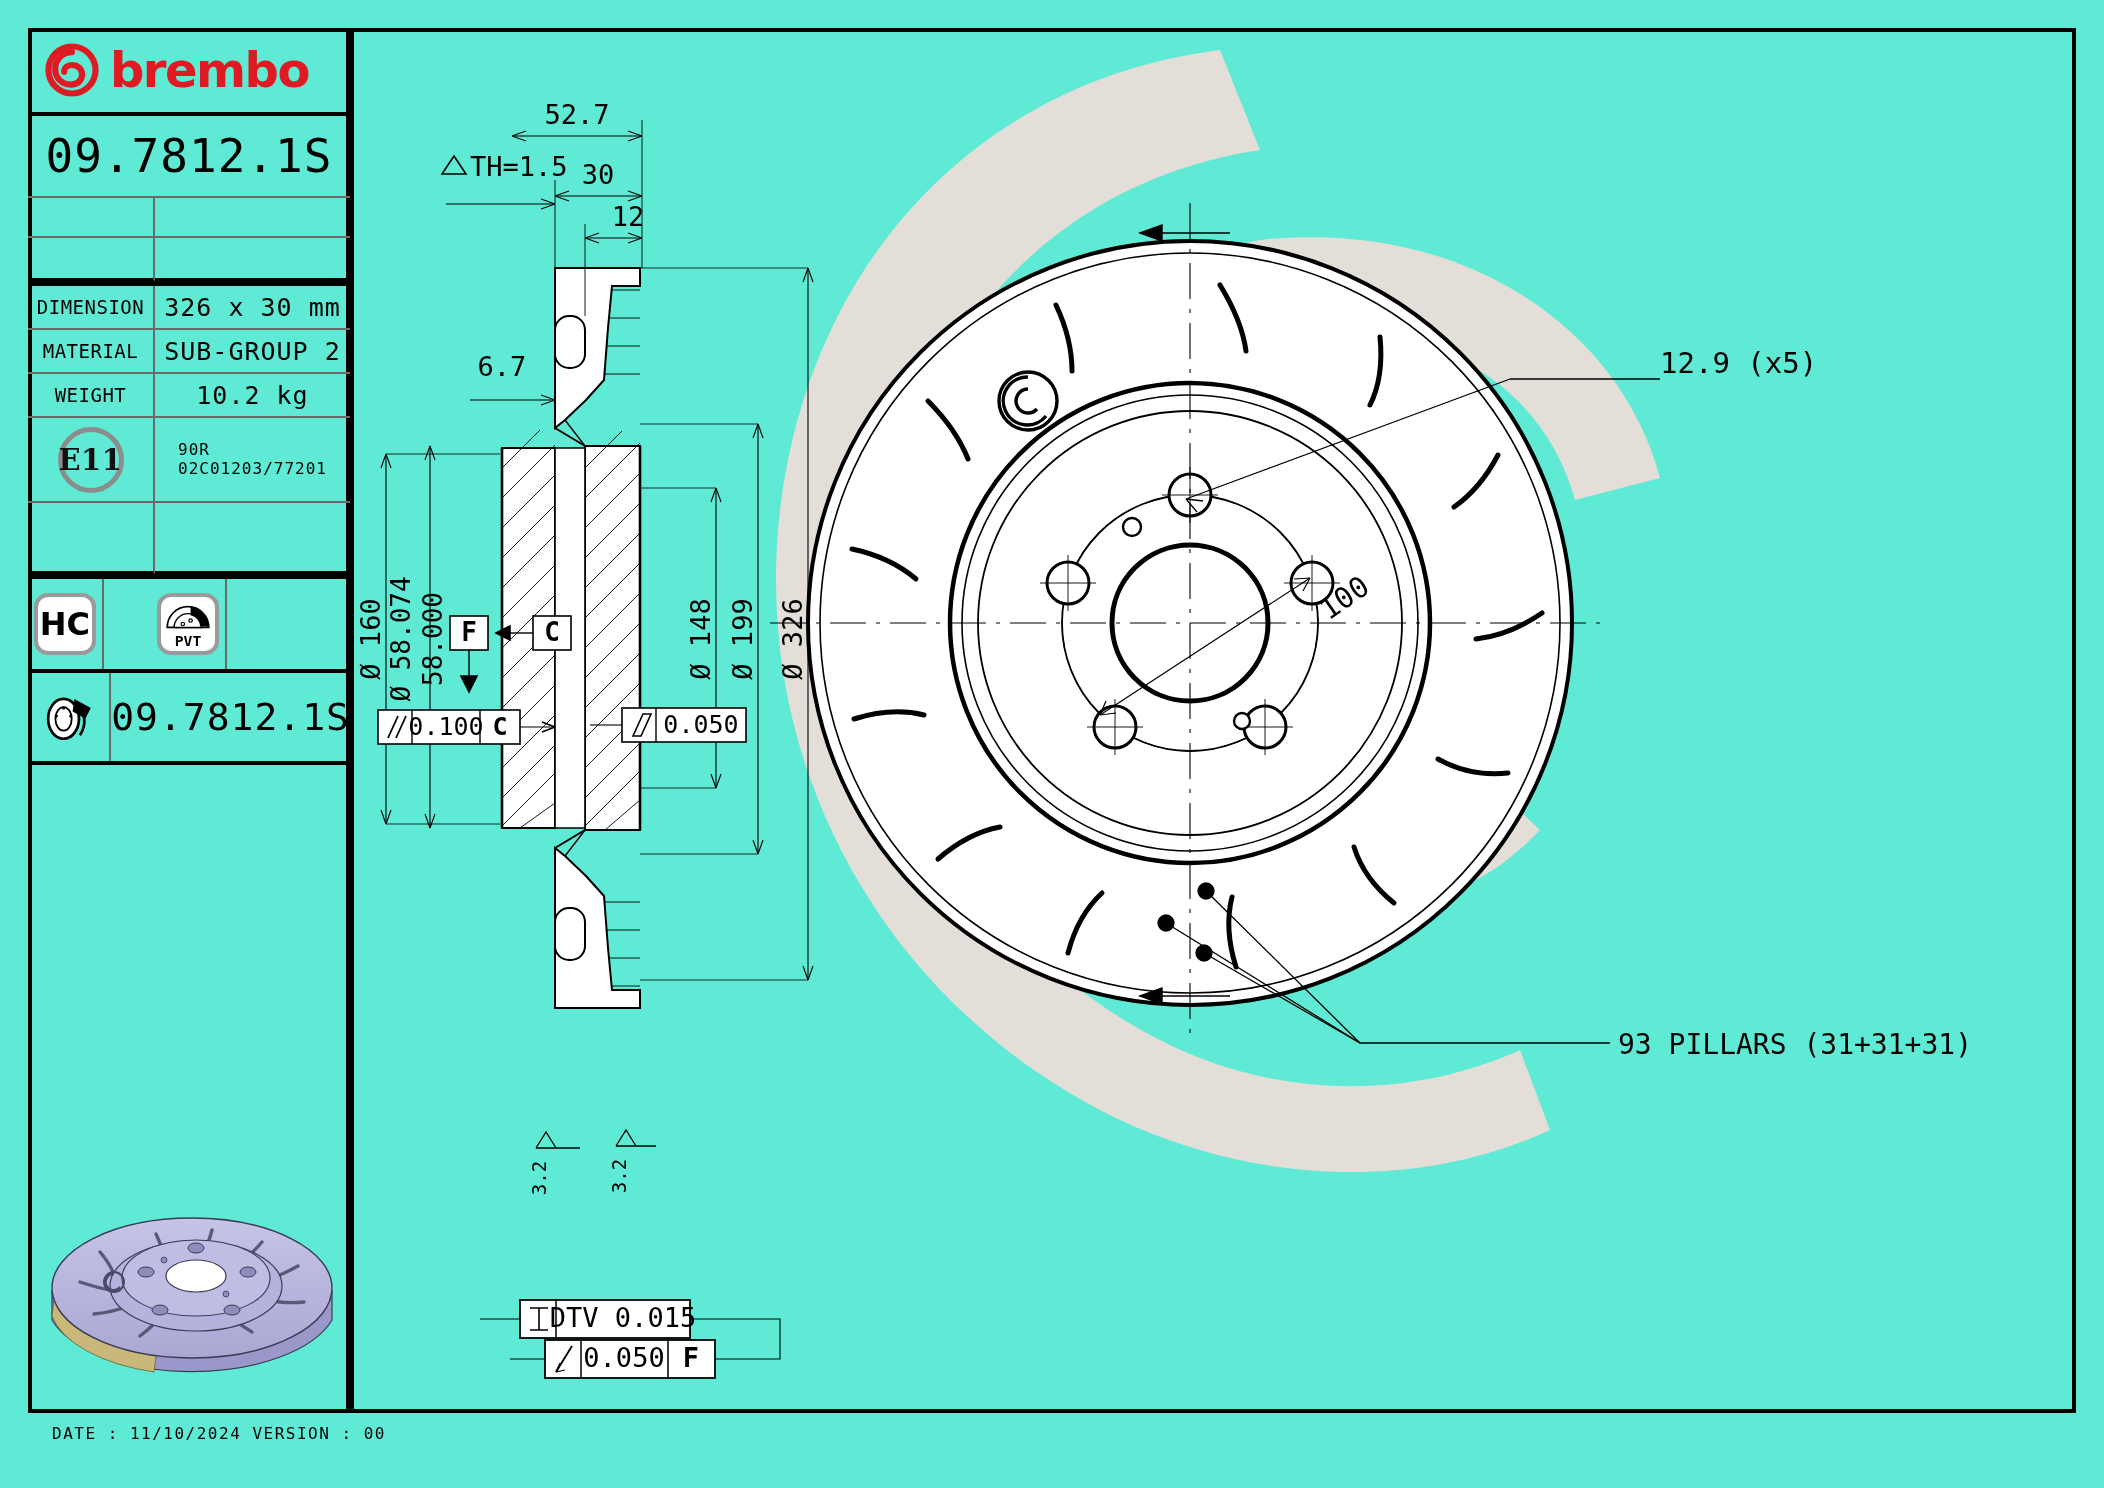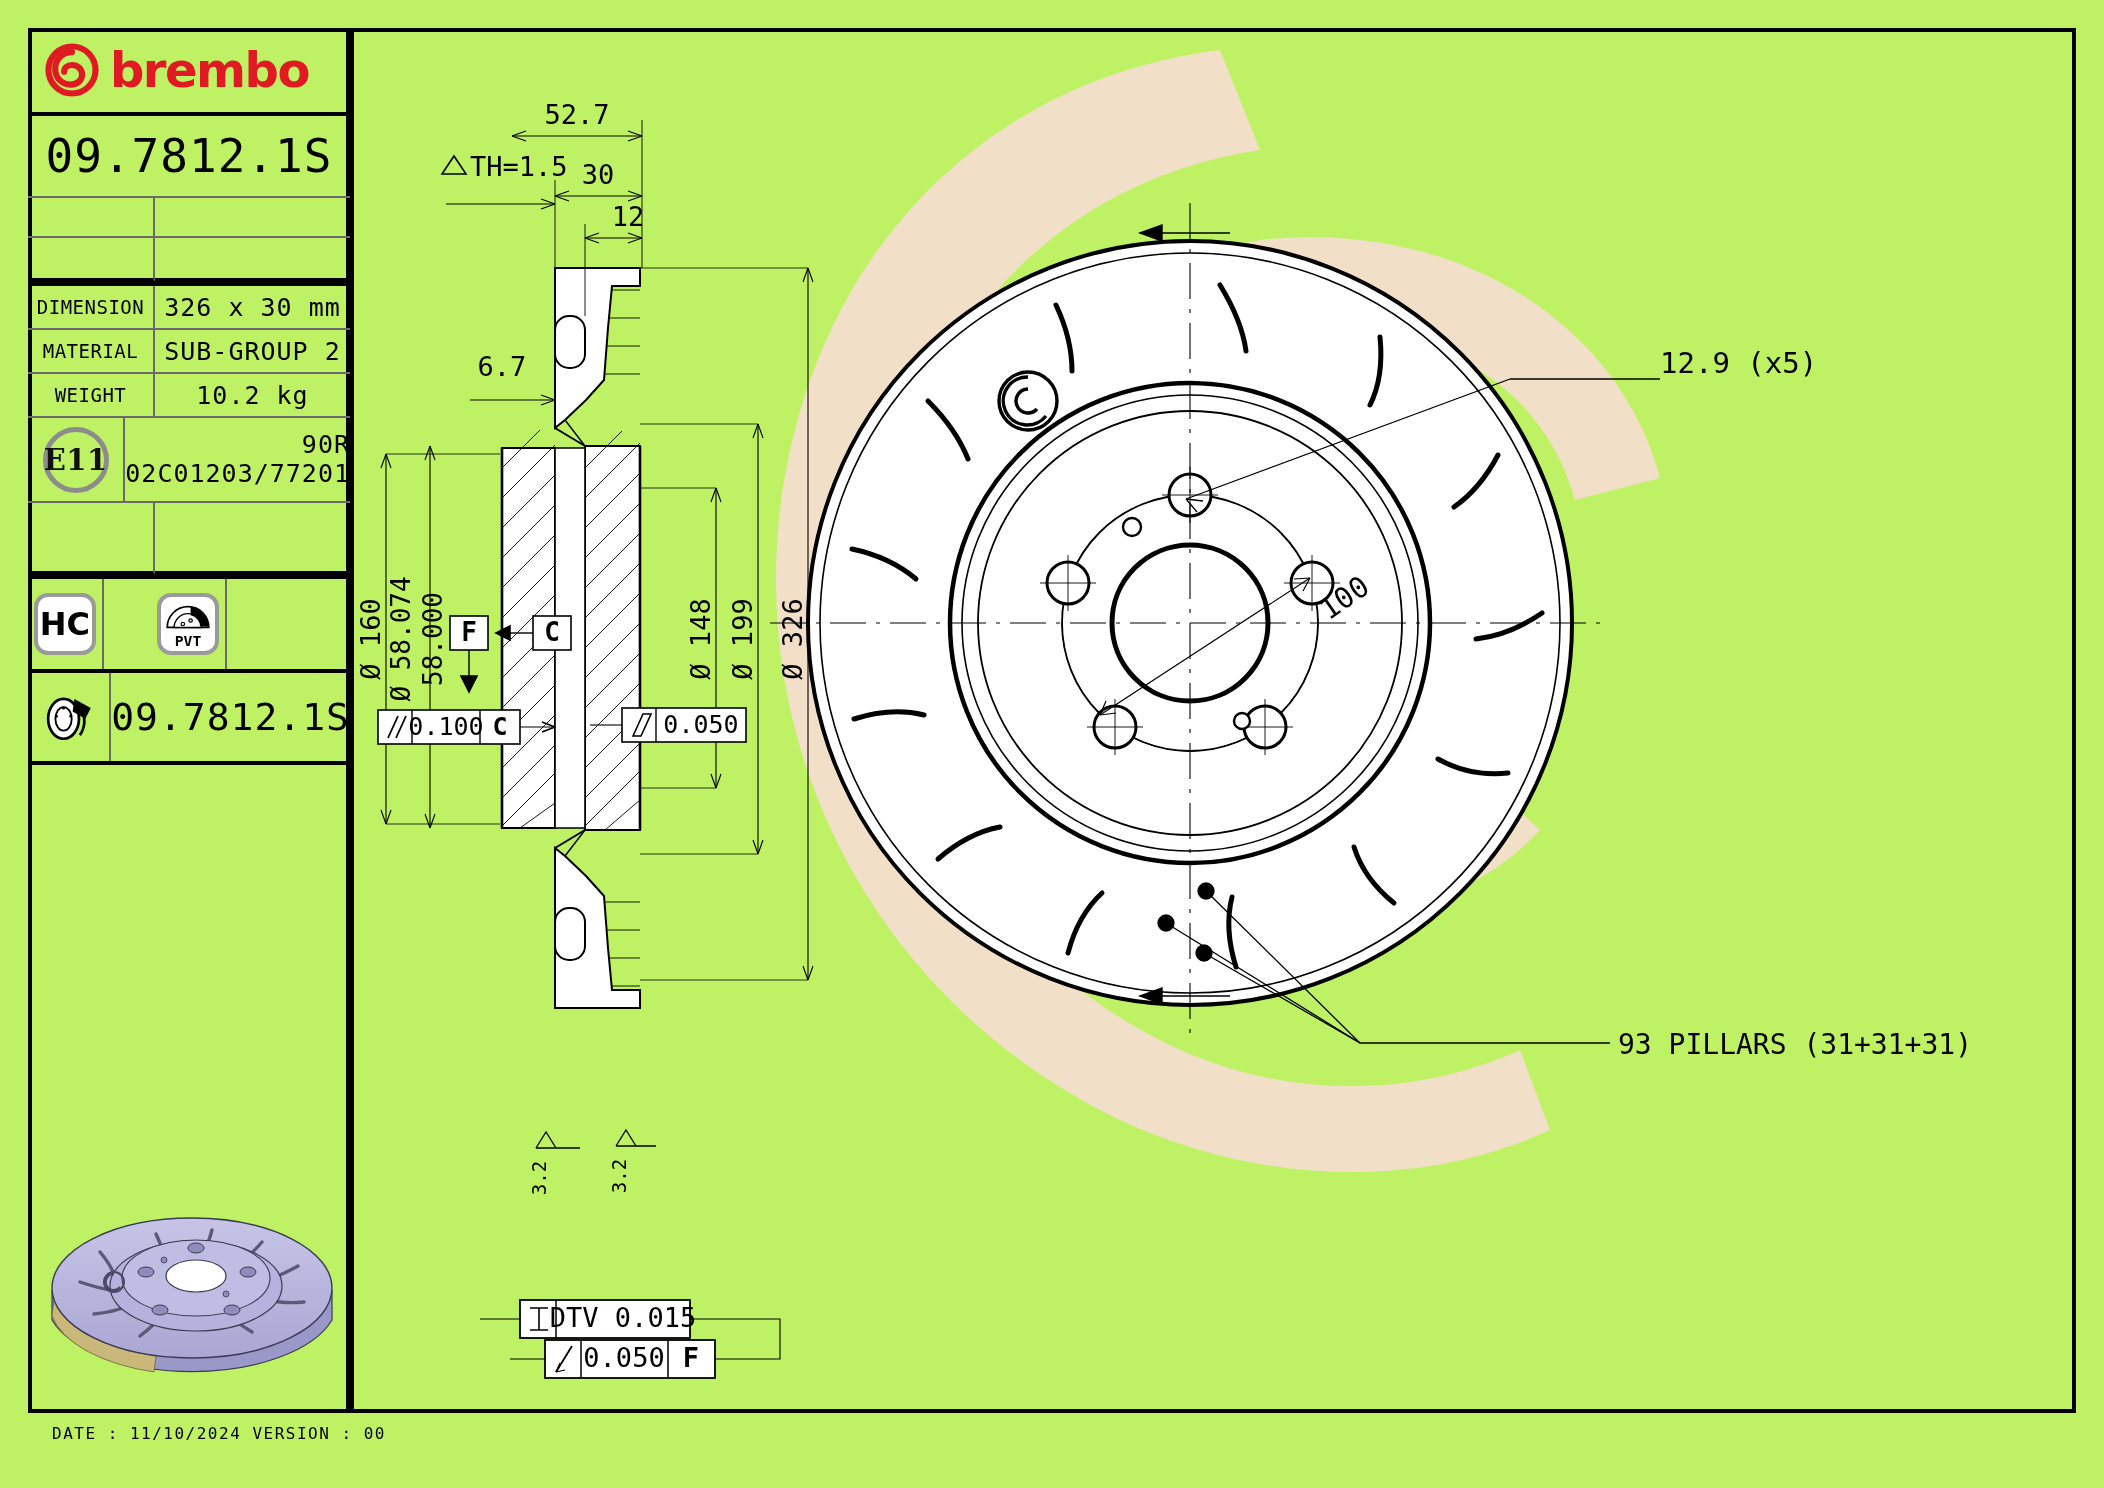--- a/index.html
+++ b/index.html
@@ -1,19 +1,19 @@
 <!DOCTYPE html>
 <html><head>
 <meta charset="utf-8">
 <style>
   * { box-sizing: border-box; margin:0; padding:0; }
   html,body { width:2104px; height:1488px; background:#fff;
     font-family:"DejaVu Sans Mono", monospace; }
 
-  #sheet { position:relative; width:2104px; height:1488px; background:#bef264; overflow:hidden; }
+  #sheet { position:relative; width:2104px; height:1488px; background:#5eead4; overflow:hidden; }
 
   
   #watermark { position:absolute; left:560px; top:10px; width:1400px; height:1380px;
     z-index:0; pointer-events:none; }
 
   
   .frame { position:absolute; border:4px solid #000; z-index:2; }
   #leftpanel { left:28px; top:28px; width:322px; height:1385px; }
   #rightpanel { left:350px; top:28px; width:1726px; height:1385px; }
 
@@ -47,21 +47,21 @@
 
   .brembo-word { font-family:"DejaVu Sans", sans-serif; font-weight:bold;
     font-size:48px; color:#e01a22; letter-spacing:-1.5px; margin-left:10px; }
 
   .e11circ { width:66px; height:66px; border:5px solid #8c8c8c; border-radius:50%;
     display:flex; align-items:center; justify-content:center;
     font-family:"DejaVu Serif", serif; font-weight:bold; font-size:29px; color:#111; }
   .badge { width:62px; height:62px; border:4px solid #9a9a9a; border-radius:14px;
     display:flex; align-items:center; justify-content:center; background:#fff; }
   .badge .hc { font-family:"DejaVu Sans", sans-serif; font-weight:bold; font-size:32px; }
-  .twoline { line-height:1.15; text-align:right; font-size:25px; }
+  .twoline { line-height:1.15; text-align:left; font-size:16px; }
 
   
   #footer { position:absolute; left:52px; top:1424px; font-size:16px;
     letter-spacing:1.5px; z-index:5; font-weight:normal; }
 
   
   #draw { position:absolute; left:350px; top:28px; z-index:3; }
   #prod { position:absolute; left:36px; top:1160px; z-index:3; }
   #logo { z-index:5; }
   text { font-family:"DejaVu Sans Mono", monospace; fill:#000; }

